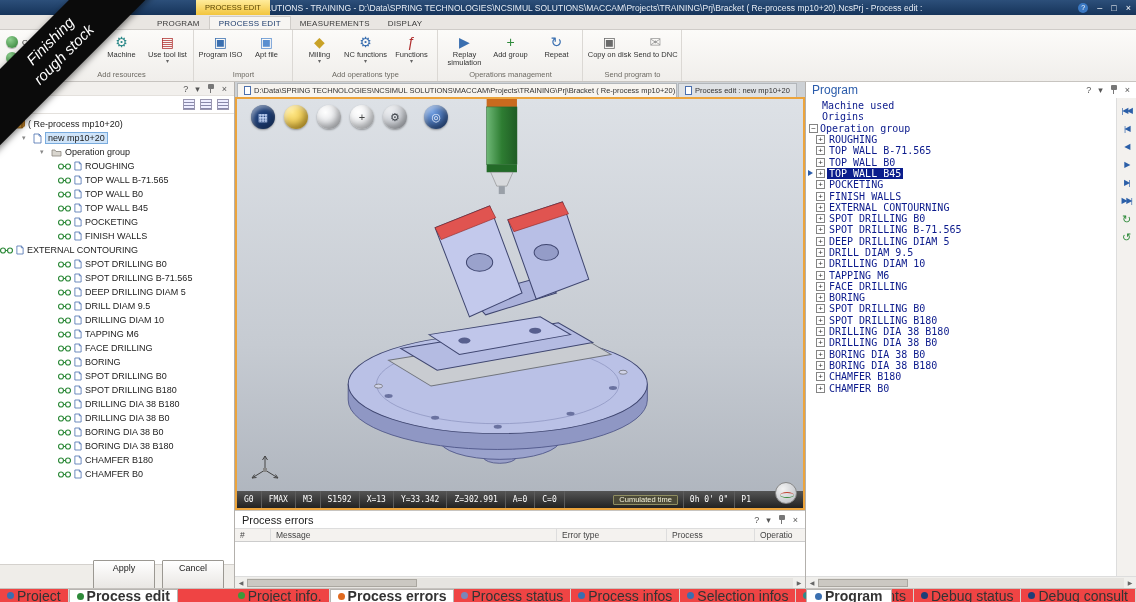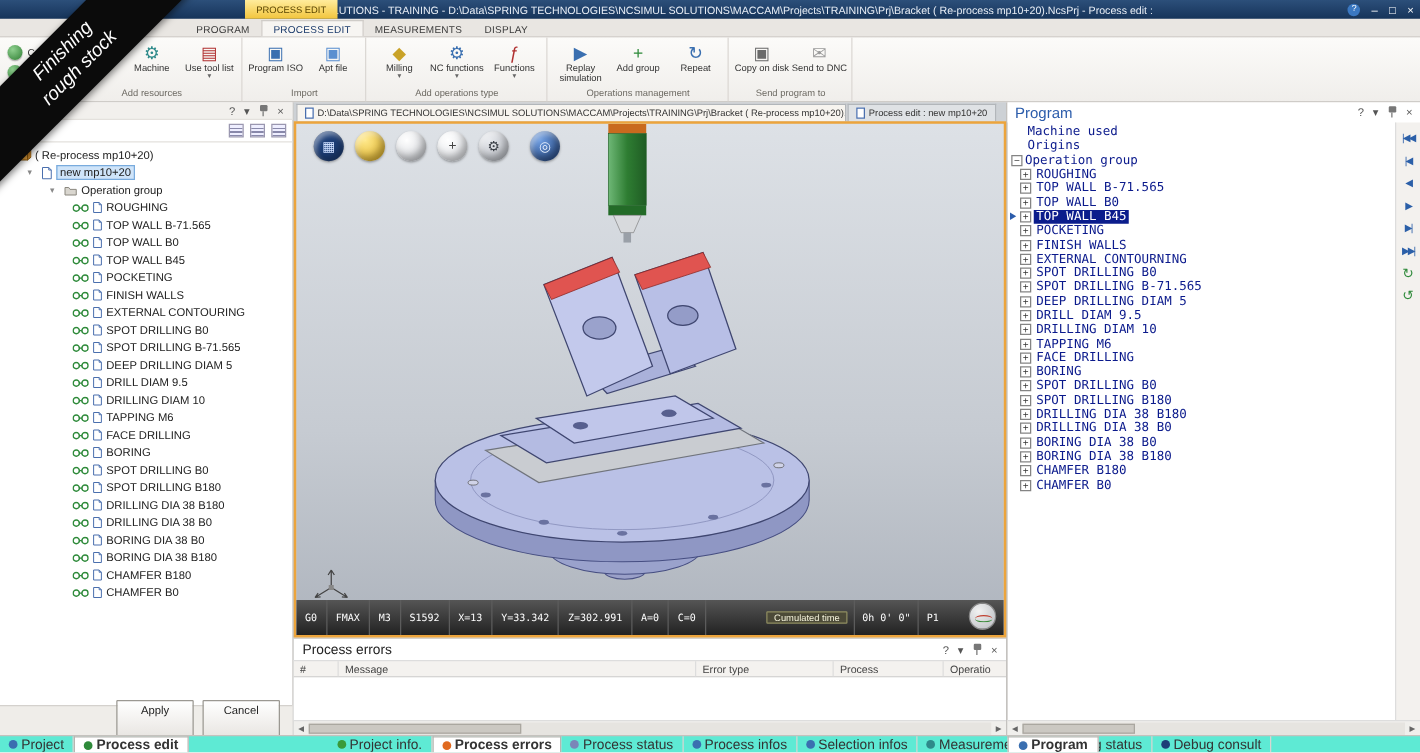--- a/index.html
+++ b/index.html
@@ -63,21 +63,21 @@
   .vtool:nth-of-type(1){background:#1d3e77;color:#cfe0ff;}
   .vtool:nth-of-type(2){background:radial-gradient(circle at 35% 30%,#ffe98a,#d9a81c);color:#7a5a00;}
   .vtool:nth-of-type(3){background:radial-gradient(circle at 35% 30%,#ffffff,#c6c9cf);color:#666;}
   .vtool:nth-of-type(4){background:radial-gradient(circle at 35% 30%,#ffffff,#d6d9de);color:#444;}
   .vtool:nth-of-type(5){background:radial-gradient(circle at 35% 30%,#e8eaee,#b2b6bd);color:#3a3f46;}
   .vtool:nth-of-type(6){background:radial-gradient(circle at 35% 30%,#6d9ce0,#1d3e77);color:#eaf2ff;margin-left:8px;}
   .model-svg{position:absolute;inset:0;width:100%;height:calc(100% - 13px);}
   .triad{position:absolute;left:10px;bottom:20px;}
   .orbit-widget{position:absolute;right:6px;bottom:4px;width:22px;height:22px;border-radius:50%;background:radial-gradient(circle at 35% 30%,#f2f2f2,#b9bcc2);border:1px solid #888;z-index:5;}
   .orbit-widget::after{content:"";position:absolute;left:4px;top:9px;width:14px;height:4px;border-radius:50%;border-top:1.5px solid #c04030;border-bottom:1.5px solid #3a8a3a;}
-  .vp-status{position:absolute;left:0;right:0;bottom:0;height:28px;background:linear-gradient(#555,#222);display:flex;align-items:center;color:#fff;z-index:4;font-family:"DejaVu Sans Mono",monospace;font-size:8px;}
+  .vp-status{position:absolute;left:0;right:0;bottom:0;height:17px;background:linear-gradient(#555,#222);display:flex;align-items:center;color:#fff;z-index:4;font-family:"DejaVu Sans Mono",monospace;font-size:8px;}
   .seg-list{display:flex;height:100%;}
   .seg{padding:0 7px;border-right:1px solid #5c5c5c;display:flex;align-items:center;}
   .vp-spacer{flex:1;}
   .ctime-chip{background:#4c4a38;border:1px solid #8f8d60;color:#f4f2da;font-size:7.5px;padding:0 5px;height:10px;display:flex;align-items:center;margin-right:5px;border-radius:1px;font-family:"Liberation Sans",sans-serif;}
   .ctime-val{padding:0 6px;border-left:1px solid #5c5c5c;border-right:1px solid #5c5c5c;height:100%;display:flex;align-items:center;}
   .pos-label{padding:0 8px 0 6px;margin-right:44px;}
 
   
   .errors-panel{height:78px;background:#fff;border-top:1px solid #c7c4c0;display:flex;flex-direction:column;}
   .errors-head{height:17px;display:flex;align-items:center;padding:0 7px;}
@@ -110,21 +110,21 @@
   .rp-icons{width:20px;background:#f3f1ee;border-left:1px solid #ddd;display:flex;flex-direction:column;align-items:center;gap:8px;padding-top:8px;font-size:8px;}
   .rp-icons span{color:#2b5fa8;letter-spacing:-1.5px;line-height:10px;}
   .rp-icons span:nth-child(7),.rp-icons span:nth-child(8){color:#2e8a3a;font-size:11px;letter-spacing:0;}
 
   
   .pin-icon{display:inline-block;width:8px;height:10px;position:relative;}
   .pin-icon::before{content:"";position:absolute;top:0;left:1px;width:6px;height:5px;background:#777;border-radius:1px;}
   .pin-icon::after{content:"";position:absolute;top:5px;left:3px;width:1px;height:4px;background:#777;}
 
   
-  .statusbar{height:14px;background:#5eead4;border-top:1px solid #c5c2be;display:flex;align-items:stretch;font-size:11px;color:#333;position:relative;}
+  .statusbar{height:14px;background:#ef4444;border-top:1px solid #c5c2be;display:flex;align-items:stretch;font-size:14px;color:#333;position:relative;}
   .sb-list{display:flex;height:100%;}
   .sb-tab{display:flex;align-items:center;gap:3px;padding:0 7px;border-right:1px solid #d8d5d1;white-space:nowrap;}
   .sb-tab.selected{background:#fff;font-weight:bold;border:1px solid #b8b5b1;border-bottom:none;}
   .sb-dot{width:7px;height:7px;border-radius:50%;background:#888;flex:none;}
   .sb-gap{width:112px;border-right:none;}
   .sb-program{position:absolute;left:806px;top:0;bottom:0;display:flex;align-items:center;gap:3px;padding:0 8px;background:#fff;border:1px solid #b8b5b1;border-bottom:none;font-weight:bold;}
 
   
   .banner{position:absolute;top:22px;left:-62px;width:240px;padding:7px 0 9px;background:#0b0b0b;color:#fff;text-align:center;transform:rotate(-45deg);z-index:99;font-style:italic;font-size:15px;line-height:1.25;pointer-events:none;box-shadow:0 2px 6px rgba(0,0,0,.5);}
 
@@ -406,21 +406,21 @@
                 <circle cx="10" cy="3.5" r="2.5" fill="none" stroke="#2e8a3a" stroke-width="1.2"></circle>
                 <path d="M5.5 3.5h2" stroke="#2e8a3a" stroke-width="1"></path>
               </svg>
               <svg width="8" height="10" viewBox="0 0 9 11">
                 <path d="M1 1h5l2 2v7H1z" fill="#fff" stroke="#4a6fae" stroke-width="0.9"></path>
                 <path d="M6 1v2h2" fill="none" stroke="#4a6fae" stroke-width="0.9"></path>
               </svg>
               <span>FINISH WALLS</span>
             </div>
 
-            <div class="trow" style="padding-left:58px">
+            <div class="trow" style="">
               <svg width="13" height="7" viewBox="0 0 13 7">
                 <circle cx="3" cy="3.5" r="2.5" fill="none" stroke="#2e8a3a" stroke-width="1.2"></circle>
                 <circle cx="10" cy="3.5" r="2.5" fill="none" stroke="#2e8a3a" stroke-width="1.2"></circle>
                 <path d="M5.5 3.5h2" stroke="#2e8a3a" stroke-width="1"></path>
               </svg>
               <svg width="8" height="10" viewBox="0 0 9 11">
                 <path d="M1 1h5l2 2v7H1z" fill="#fff" stroke="#4a6fae" stroke-width="0.9"></path>
                 <path d="M6 1v2h2" fill="none" stroke="#4a6fae" stroke-width="0.9"></path>
               </svg>
               <span>EXTERNAL CONTOURING</span>

